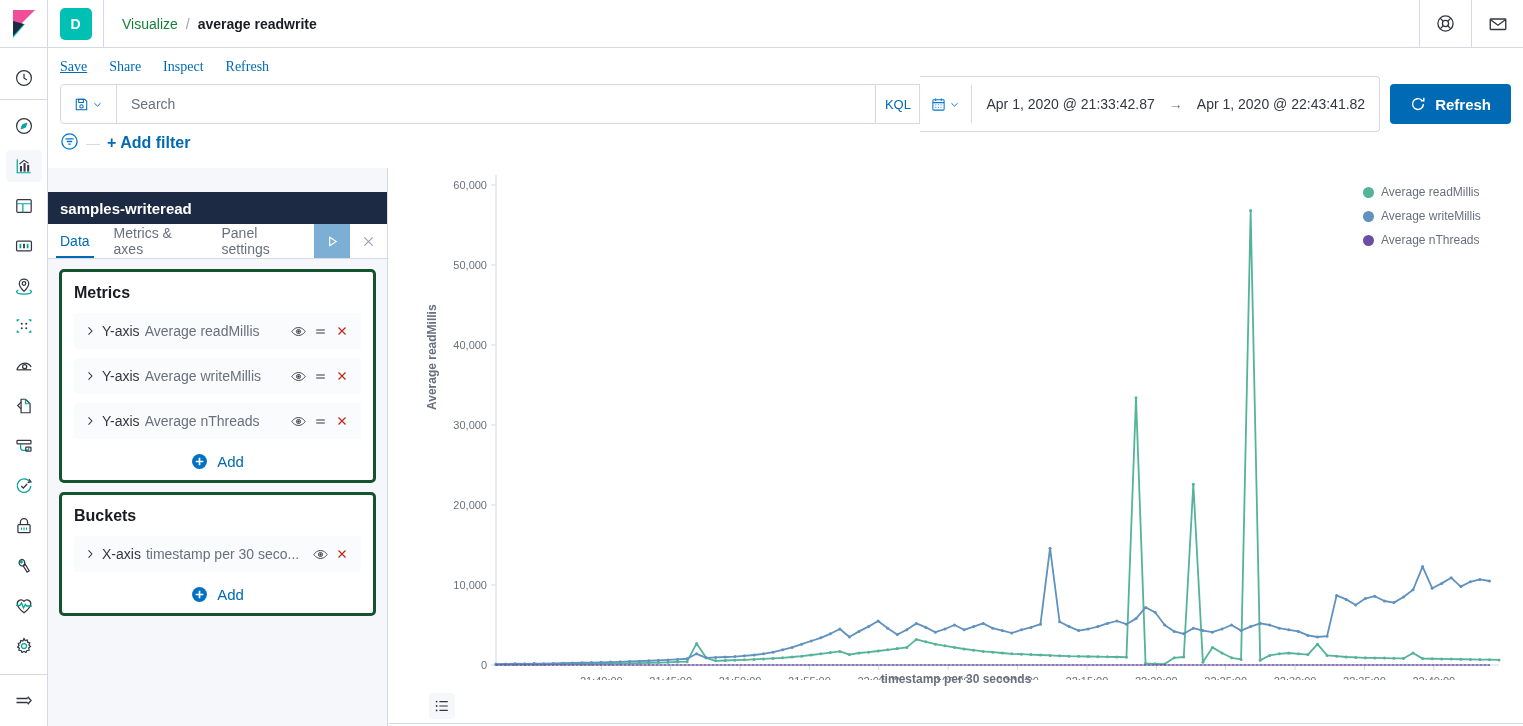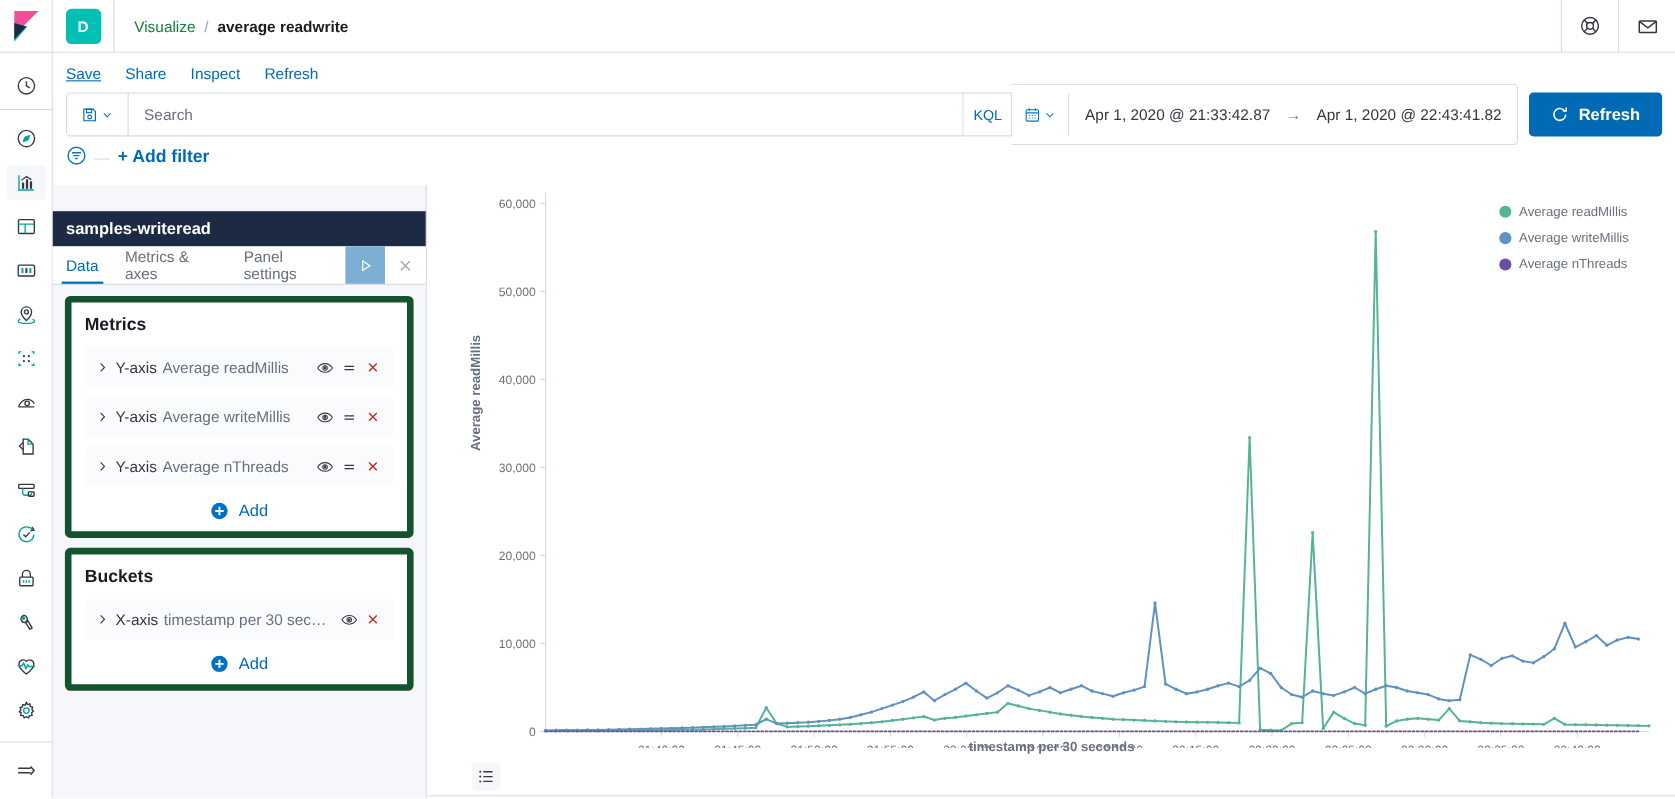--- a/index.html
+++ b/index.html
@@ -57,21 +57,21 @@
   .crumb-sep { color:#98A2B3; font-size:14px; }
   .hdr-right { display:flex; align-items:center; height:47px; }
   .hdr-btn { width:52px;height:47px; display:flex;align-items:center;justify-content:center;
     border-left:1px solid #D3DAE6; cursor:pointer; }
 
   
   .actionbar {
     position:absolute; left:48px; top:48px; width:1475px; height:38px;
     background:#fff; display:flex; align-items:center; padding-left:12px; gap:22px;
   }
-  .action-link { color:#006BB4; font-size:14px; cursor:pointer; }
+  .action-link { color:#006BB4; font-size:14px; cursor:pointer;font-family:Liberation Serif, serif; }
   .action-link.underlined { text-decoration:underline; }
 
   
   .querybar {
     position:absolute; left:48px; top:84px; width:1475px; height:40px;
     display:flex; align-items:center; padding:0 12px; gap:0;
   }
   .qb-input-wrap {
     display:flex; align-items:center; height:40px; flex:1;
     background:#fff; border:1px solid #D3DAE6; border-radius:4px 0 0 4px;
@@ -136,21 +136,21 @@
     content:""; position:absolute; left:8px; right:8px; bottom:0; height:2px; background:#006BB4;
   }
   .etab-spacer { flex:1; }
   .etab-apply {
     width:40px; background:#7DAFD4; display:flex;align-items:center;justify-content:center; cursor:pointer;
   }
   .etab-close { width:40px; display:flex;align-items:center;justify-content:center; cursor:pointer; }
 
   .editor-body { flex:1; overflow:hidden; padding:10px 11px; }
   .card {
-    background:#fff; border:6px solid #14532d; border-radius:5px; padding:12px 12px 10px;
+    background:#fff; border:3px solid #14532d; border-radius:5px; padding:12px 12px 10px;
     margin-bottom:9px;
   }
   .card-title { font-size:16px; font-weight:700; color:#1a1c21; margin-bottom:11px; }
   .agg-row {
     display:flex; align-items:center; height:36px; background:#FAFBFD;
     border-radius:4px; padding:0 8px 0 4px; margin-bottom:9px;
   }
   .agg-caret { width:24px; display:flex; align-items:center; justify-content:center; cursor:pointer; }
   .agg-axis { font-size:14px; color:#343741; white-space:nowrap; }
   .agg-field { font-size:14px; color:#69707D; margin-left:5px; overflow:hidden; text-overflow:ellipsis; white-space:nowrap; }

